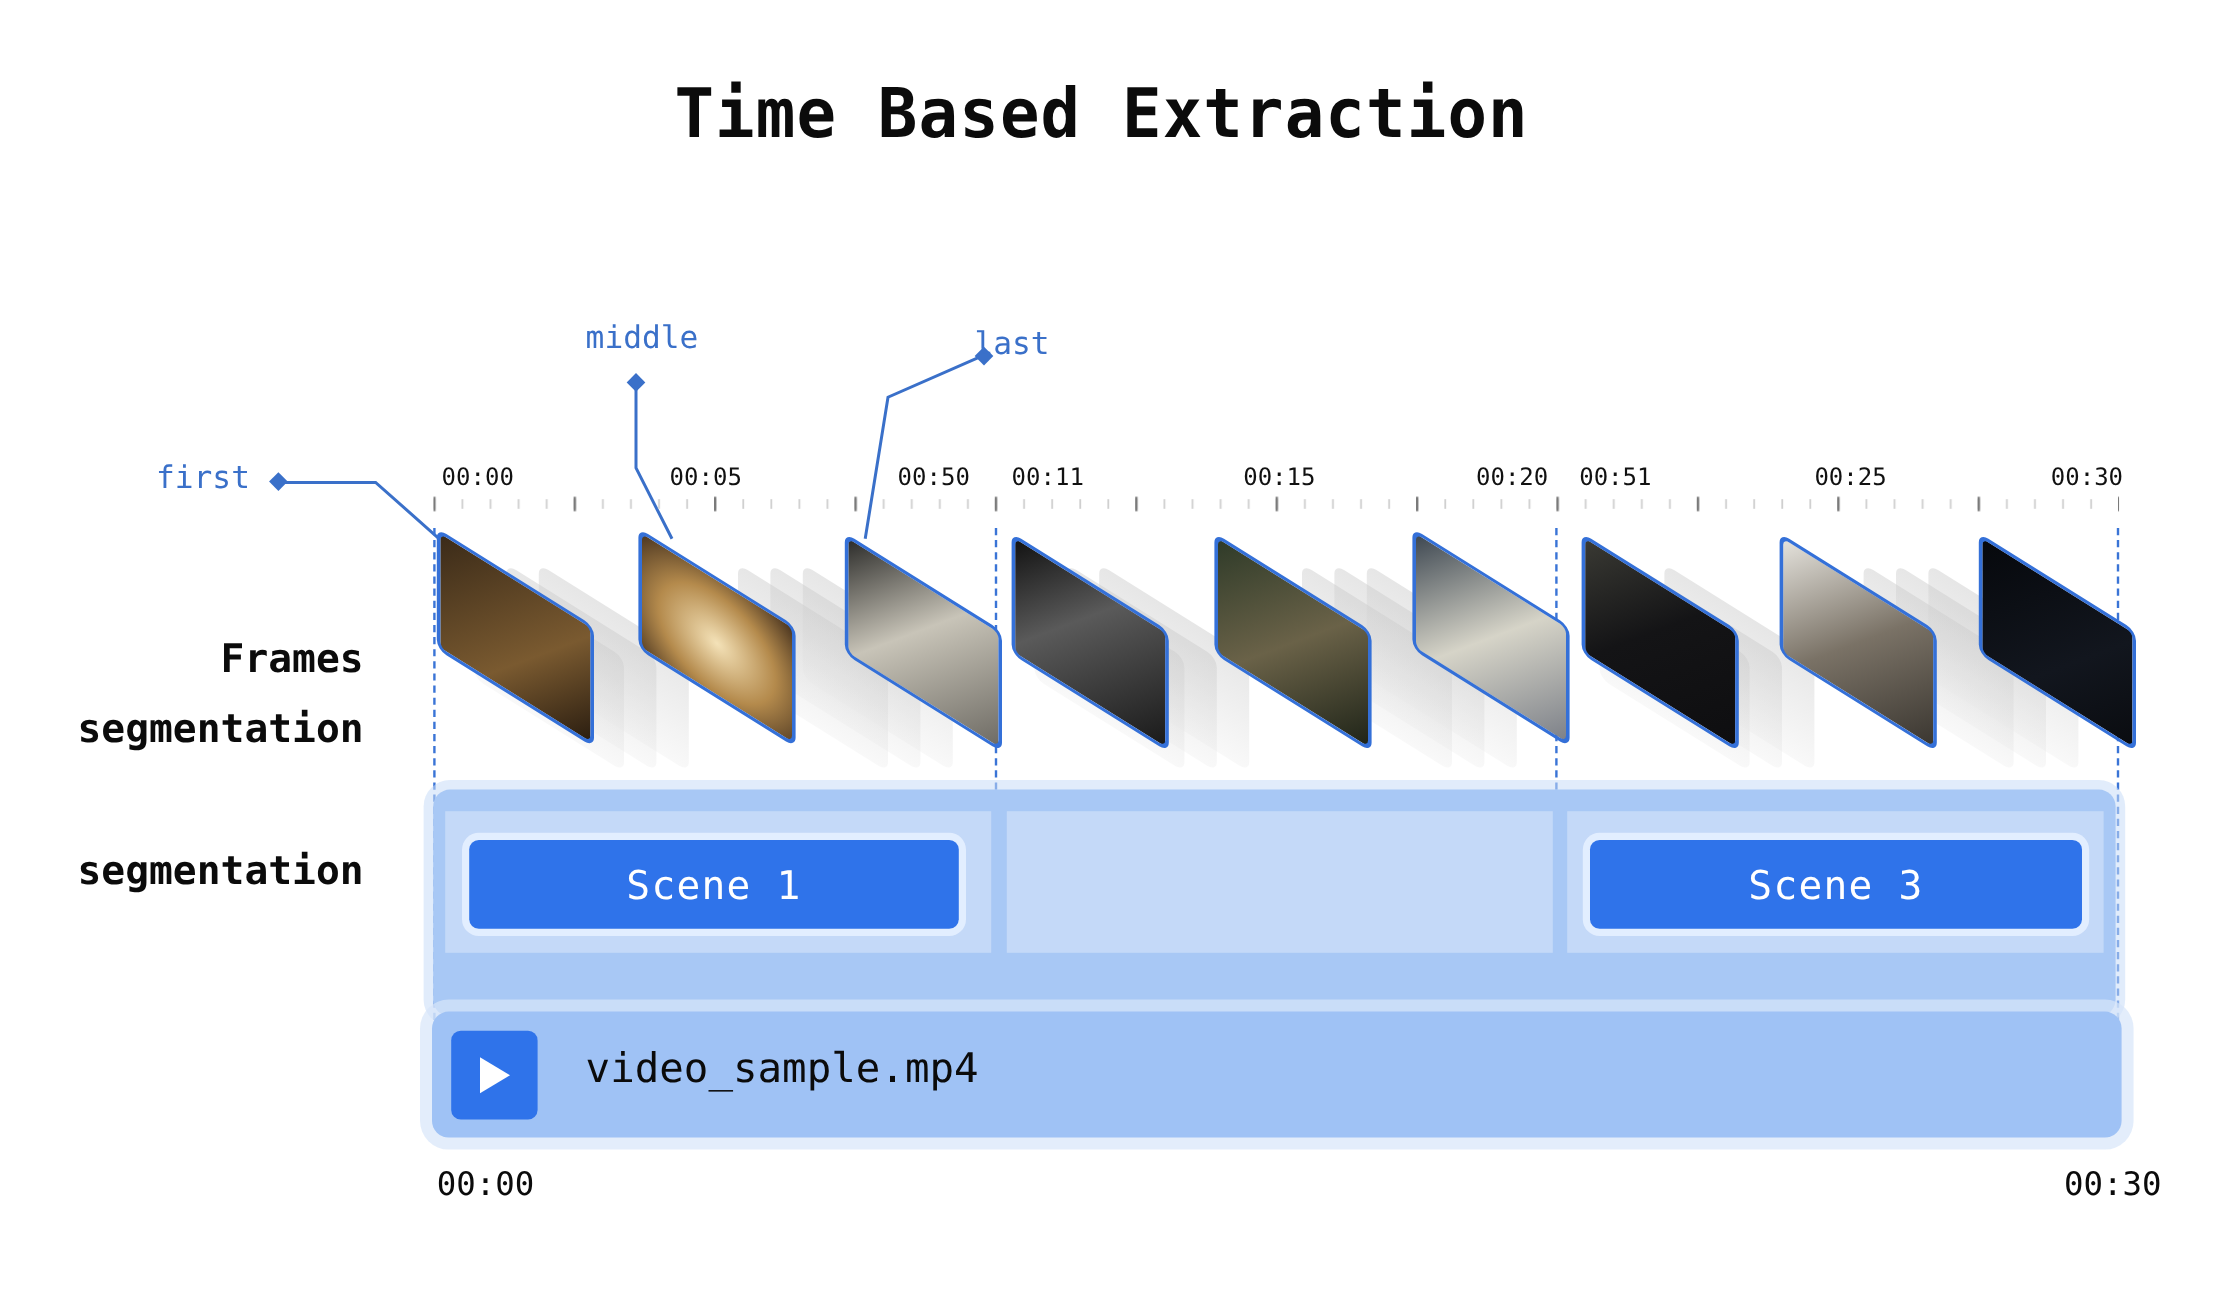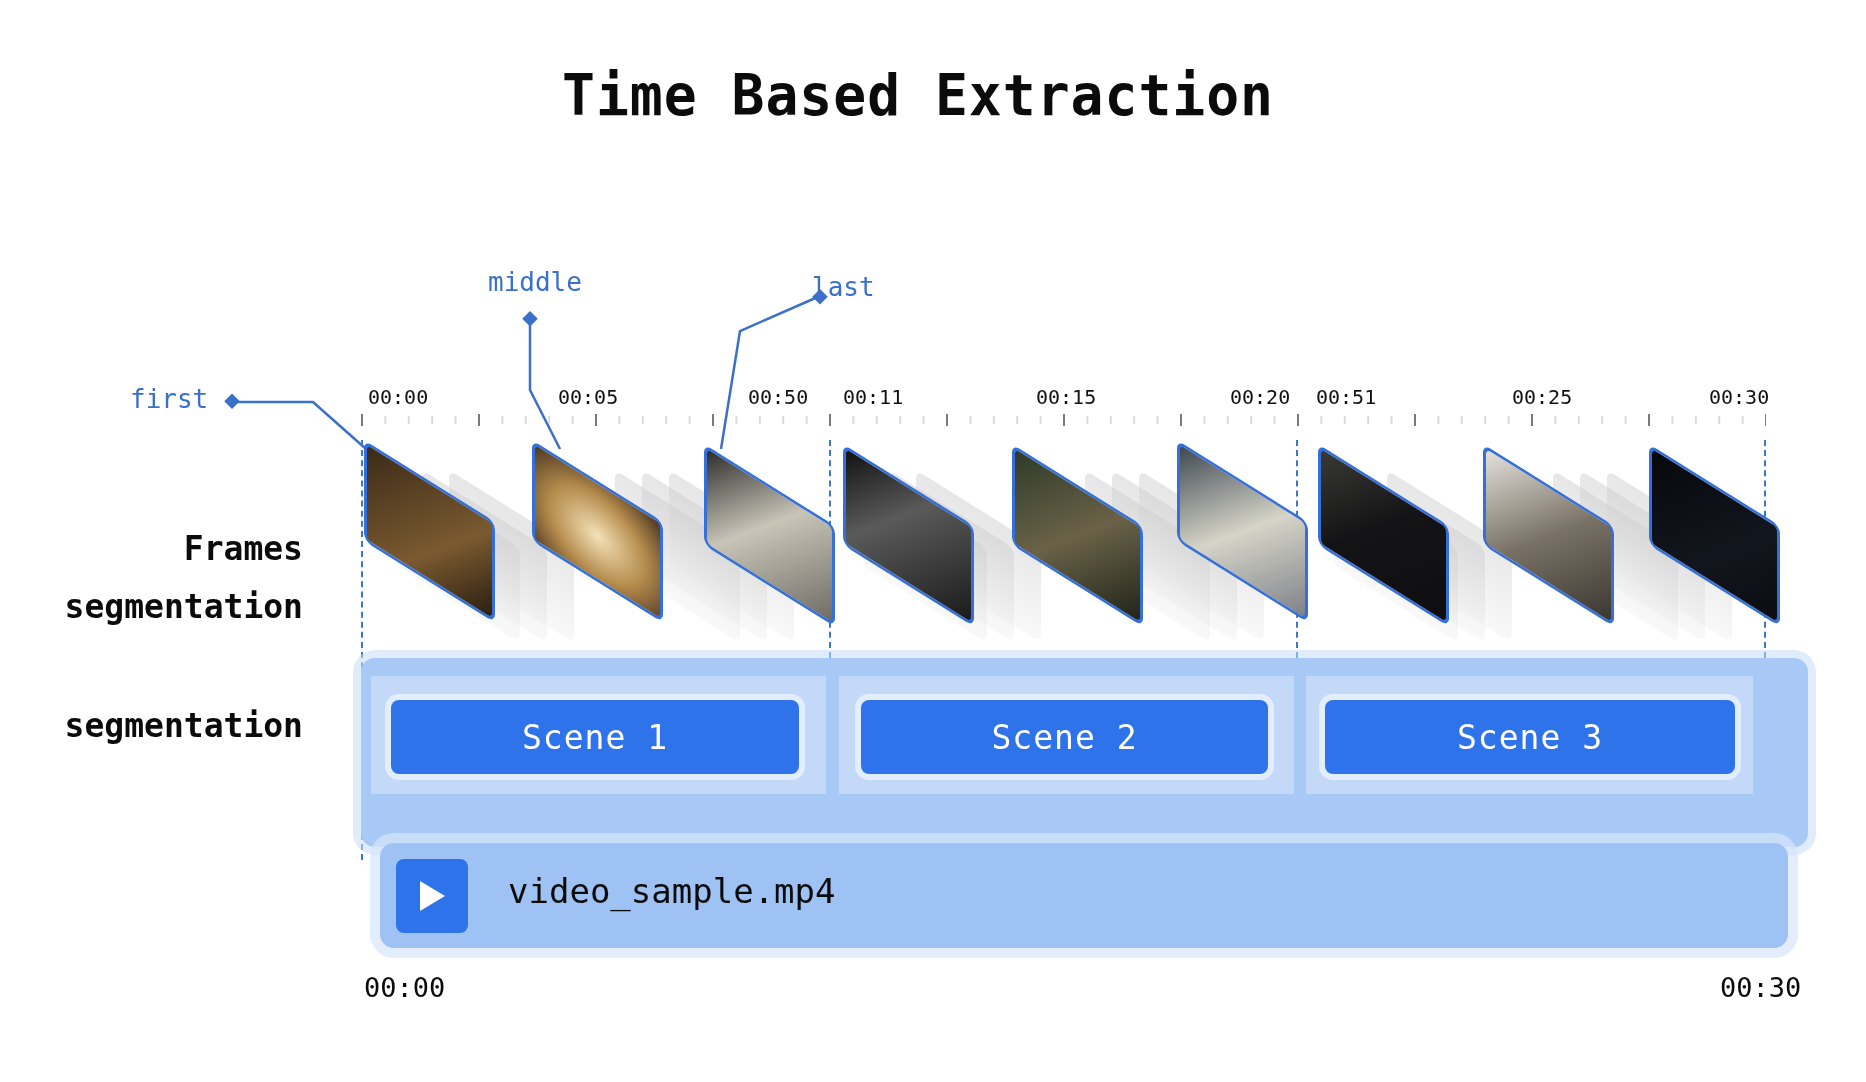--- a/index.html
+++ b/index.html
@@ -7,32 +7,32 @@
          font-family:"DejaVu Sans Mono", "Liberation Mono", monospace; color:#0b0b0b; }
   .abs { position:absolute; }
   .title { left:0; width:1836px; top:62px; text-align:center; font-size:57px; font-weight:bold;
            letter-spacing:1px; font-family:"DejaVu Sans Mono", monospace; transform:scaleX(0.96); }
   .row-label { right:1563px; text-align:right; font-size:33px; font-weight:bold; line-height:58px; }
   .anno { color:#3a70c9; font-size:26px; }
   .ts { font-size:20px; color:#111; }
   .ticks { left:361px; width:1405px; top:412px; height:16px; }
   .dash { width:0; border-left:2.5px dashed #3a74d6; }
   .scene-band { left:361px; top:658px; width:1402px; height:189px; background:#a8c8f5;
-                border-radius:14px; box-shadow:0 0 0 8px rgba(200,220,248,0.55);padding-left:45px; }
+                border-radius:14px; box-shadow:0 0 0 8px rgba(200,220,248,0.55); }
   .scene-cell { position:absolute; top:18px; height:118px; background:rgba(205,223,248,0.75); }
   .scene-pill { position:absolute; top:42px; height:74px; background:#2f73ea; color:#fff;
                 border-radius:8px; display:flex; align-items:center; justify-content:center;
                 font-size:33px; box-shadow:0 0 0 6px rgba(230,240,255,0.9);
                 font-family:"DejaVu Sans Mono", monospace; letter-spacing:1px; }
   .scene-pill::before, .scene-pill::after {
     content:""; position:absolute; top:50%; width:18px; height:18px; background:#2f73ea;
     transform:translateY(-50%) rotate(45deg); box-shadow:0 0 0 5px rgba(230,240,255,0.9); z-index:-1; }
   .scene-pill::before { left:-9px; }
   .scene-pill::after { right:-9px; }
-  .video-bar { left:380px; top:843px; width:1408px; height:105px; background:#9fc2f5;
+  .video-bar { left:360px; top:843px; width:1408px; height:105px; background:#9fc2f5;
                border-radius:14px; box-shadow:0 0 0 10px rgba(215,230,250,0.7); }
   .play-btn { position:absolute; left:16px; top:16px; width:72px; height:74px; background:#2f73ea;
               border-radius:8px; display:flex; align-items:center; justify-content:center; }
   .file-name { position:absolute; left:128px; top:28px; font-size:34px; color:#0b0b0b; }
   .frame-stack { position:absolute; }
   .frame { position:absolute; width:125px; height:95px; border-radius:8px;
            transform:skewY(32deg); transform-origin:top left; }
   .frame.key { border:3px solid #3470d8; }
   .frame.ghost { background:linear-gradient(180deg, rgba(200,200,200,0.45), rgba(230,230,230,0.25)); }
 </style>
@@ -125,21 +125,20 @@
   <div class="frame key" style="left:1318px;top:444px;background:linear-gradient(135deg,#3a3a34,#141416 45%,#0e0e10);"></div>
   <div class="frame key" style="left:1483px;top:444px;background:linear-gradient(135deg,#e6e4de,#7a7266 50%,#3a3630);"></div>
   <div class="frame key" style="left:1649px;top:444px;background:linear-gradient(135deg,#06080c,#12161e 60%,#0a0c10);"></div>
 </div>
 
 <div class="abs scene-band">
   <div class="scene-cell" style="left:10px;width:455px;"></div>
   <div class="scene-cell" style="left:478px;width:455px;"></div>
   <div class="scene-cell" style="left:945px;width:447px;"></div>
   <div class="scene-pill" style="left:30px;width:408px;">Scene 1</div>
-  <div class="scene-pill" style="left:500px;width:407px;">Scene 2</div>
   <div class="scene-pill" style="left:964px;width:410px;">Scene 3</div>
 </div>
 
 <div class="abs video-bar">
   <div class="play-btn">
     <svg width="30" height="34" viewBox="0 0 30 34">
       <polygon points="3,2 28,17 3,32" fill="#ffffff"></polygon>
     </svg>
   </div>
   <div class="file-name">video_sample.mp4</div>

